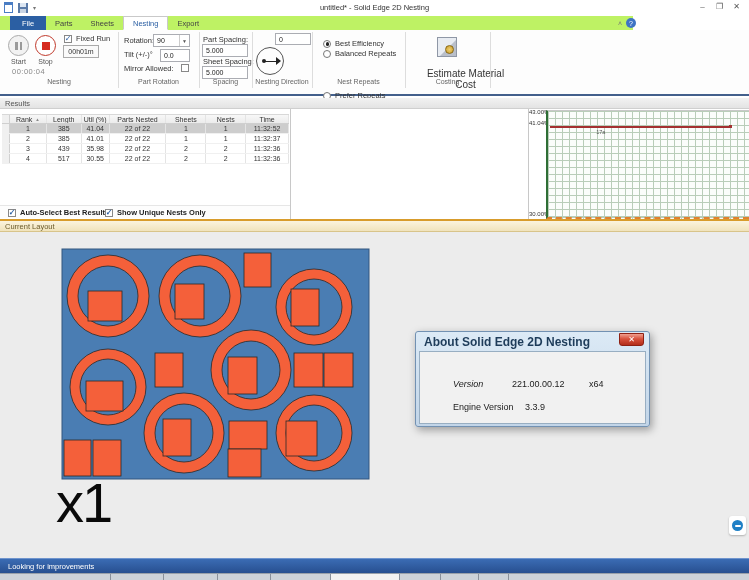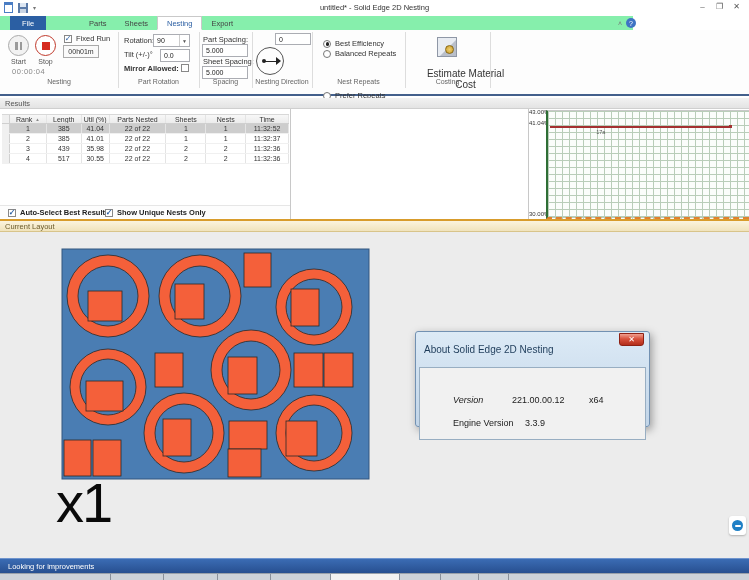--- a/index.html
+++ b/index.html
@@ -12,21 +12,21 @@
   .doc-icon { width:9px; height:11px; background:#fff; border:1px solid #4a7dc4; border-top:3px solid #4a7dc4; }
   .save-icon { width:10px; height:10px; background:#5a7aa8; position:relative; }
   .save-icon::after { content:""; position:absolute; left:2px; top:0; width:6px; height:4px; background:#dce6f2; }
   .save-icon::before { content:""; position:absolute; left:2px; bottom:0; width:6px; height:4px; background:#c8d4e4; }
   .qat-caret { font-size:6px; color:#777; }
   #window-title { position:absolute; left:0; top:3px; width:749px; text-align:center; font-size:7.5px; color:#333; }
   .win-controls { position:absolute; right:4px; top:0; display:flex; }
   .win-btn { width:17px; height:13px; display:flex; align-items:center; justify-content:center; font-size:8px; color:#555; cursor:default; }
 
   
-  #tabrow { position:absolute; left:0; top:16px; width:633px; height:14px; background:#86efac; display:flex; align-items:flex-end;gap:34px; }
+  #tabrow { position:absolute; left:0; top:16px; width:633px; height:14px; background:#bef264; display:flex; align-items:flex-end; }
   .tab { height:14px; display:flex; align-items:center; padding:0 9px; font-size:7.5px; color:#444; }
   .tab.file { background:#2b5fa3; color:#fff; margin-left:10px; padding:0 12px; }
   .tab.active { background:#fff; border:1px solid #c9c9c9; border-bottom:1px solid #fff; color:#2b5fa3; }
   .tabrow-right { position:absolute; right:0; top:2px; display:flex; align-items:center; gap:4px; }
   .collapse-caret { font-size:7px; color:#777; }
   .help-badge { width:10px; height:10px; border-radius:50%; background:#3f74c4; color:#fff; font-size:7px; display:flex; align-items:center; justify-content:center; margin-right:-3px; }
 
   
   #ribbon { position:absolute; left:0; top:30px; width:749px; height:66px; background:#fdfdfd; border-bottom:2px solid #43608c; }
   .rsep { position:absolute; top:2px; height:56px; width:1px; background:#ddd; }
@@ -95,21 +95,21 @@
   #layout-splitter { position:absolute; left:0; top:219px; width:749px; height:2px; background:#d89c2c; }
   #layout-bar { position:absolute; left:0; top:221px; width:749px; height:11px; background:linear-gradient(#fbf4de,#f0e3bc); border-bottom:1px solid #d8c48a; font-size:7.5px; color:#6a5a2a; padding:1px 0 0 5px; }
 
   
   #canvas { position:absolute; left:0; top:232px; width:749px; height:326px; background:#ececec; overflow:hidden; }
   #layout-svg { position:absolute; left:0; top:0; }
   #multiplier { position:absolute; left:56px; top:238px; font-size:56px; font-weight:500; color:#0a0a0a; letter-spacing:-2px; }
 
   
   #about-dialog { position:absolute; left:415px; top:99px; width:235px; height:96px; border:1px solid #7291b2; border-radius:3px; background:linear-gradient(#dceaf6,#c2d5e8); box-shadow:2px 3px 8px rgba(0,0,0,.35); padding:0 3px 3px 3px; }
-  #about-title { height:35px; display:flex; align-items:center; font-size:10px; color:#1e3c5a; padding-left:5px; }
+  #about-title { height:19px; display:flex; align-items:center; font-size:12px; color:#1e3c5a; padding-left:5px;font-weight:bold; }
   #about-close { position:absolute; top:1px; right:5px; width:25px; height:13px; background:linear-gradient(#f0a090,#d8513c 45%,#b22e1b); border:1px solid #8e2114; border-radius:0 0 3px 3px; color:#fff; font-size:8px; display:flex; align-items:center; justify-content:center; }
   #about-body { position:relative; height:73px; background:#f1f1f1; border:1px solid #98aec2; }
   .about-text { position:absolute; font-size:9px; color:#222; }
 
   
   #tv-icon { position:absolute; right:3px; top:284px; width:17px; height:19px; background:#fff; border-radius:3px; box-shadow:0 1px 2px rgba(0,0,0,.25); display:flex; align-items:center; justify-content:center; }
   #tv-icon .tv-circle { width:11px; height:11px; border-radius:50%; background:#1f80c6; position:relative; }
   #tv-icon .tv-circle::after { content:""; position:absolute; left:2.5px; top:4.5px; width:6px; height:2px; background:#fff; border-radius:1px; }
 
   
@@ -173,21 +173,21 @@
     <div class="grouplabel" style="left:0; width:118px;">Nesting</div>
     <div class="rsep" style="left:118px;"></div>
 
     <div class="rlabel" style="left:124px; top:6px;">Rotation:</div>
     <div class="ribbon-input" style="left:153px; top:4px; width:37px;">
       <span>90</span>
       <span class="dd-arrow">▼</span>
     </div>
     <div class="rlabel" style="left:124px; top:20px;">Tilt (+/-)°</div>
     <div class="ribbon-input" style="left:160px; top:19px; width:30px;">0.0</div>
-    <div class="rlabel" style="left:124px; top:34px;font-weight:bold;">Mirror Allowed:</div>
+    <div class="rlabel" style="left:124px; top:34px;">Mirror Allowed:</div>
     <span class="cbx" style="position:absolute; left:181px; top:34px;"></span>
     <div class="grouplabel" style="left:118px; width:81px;">Part Rotation</div>
     <div class="rsep" style="left:199px;"></div>
 
     <div class="rlabel" style="left:203px; top:5px;">Part Spacing:</div>
     <div class="ribbon-input" style="left:202px; top:14px; width:46px;">5.000</div>
     <div class="rlabel" style="left:203px; top:27px;">Sheet Spacing:</div>
     <div class="ribbon-input" style="left:202px; top:36px; width:46px;">5.000</div>
     <div class="grouplabel" style="left:199px; width:53px;">Spacing</div>
     <div class="rsep" style="left:252px;"></div>

